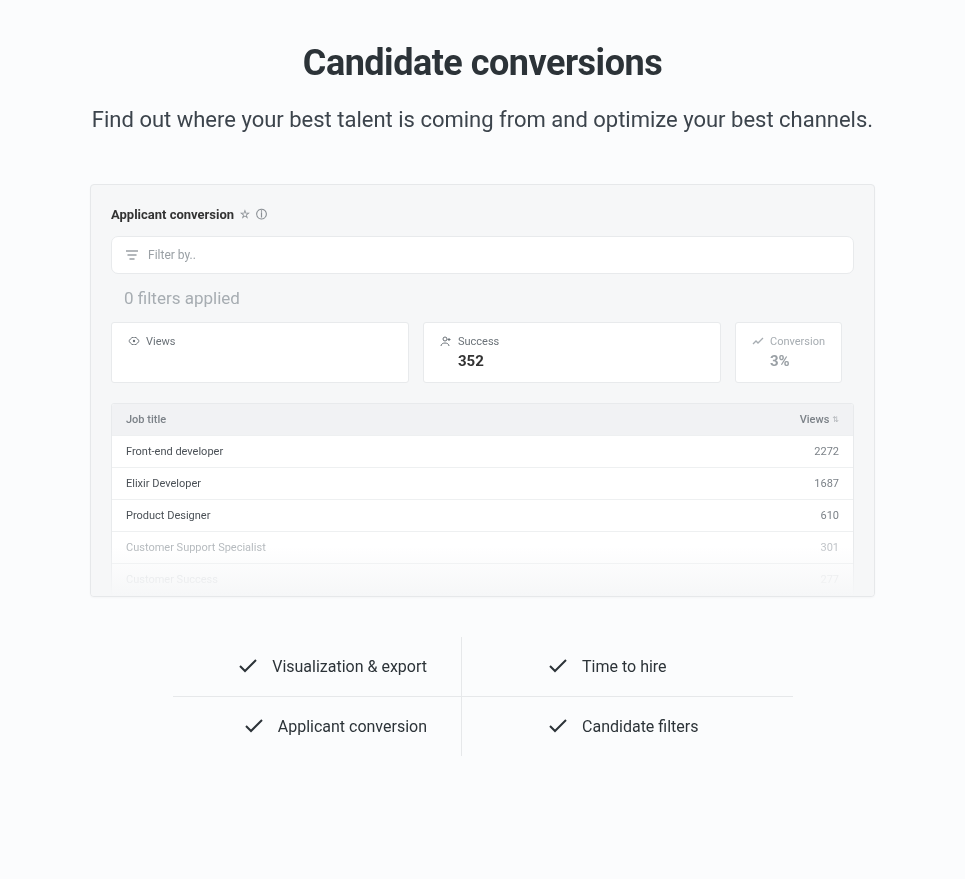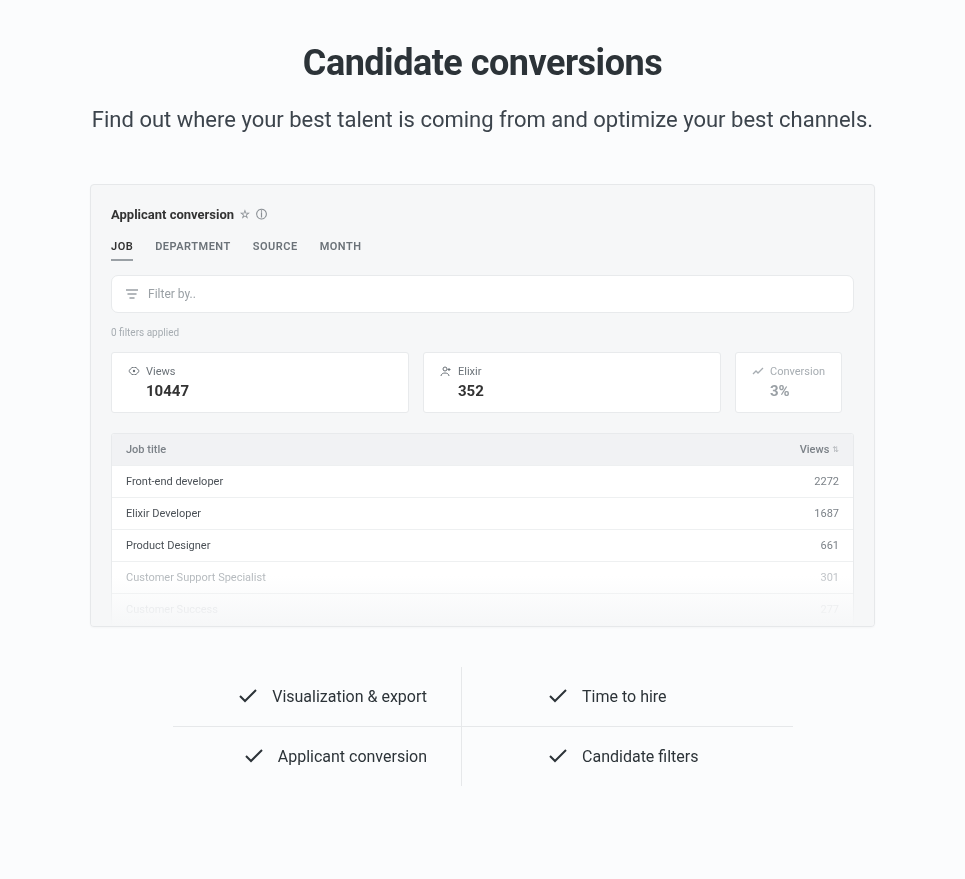--- a/index.html
+++ b/index.html
@@ -60,23 +60,24 @@
   border: 1px solid #e8eaec;
   border-radius: 7px;
   padding: 11px 14px;
   display: flex;
   align-items: center;
   gap: 10px;
   color: #9aa0a5;
   font-size: 12px;
 }
 .filters-applied {
-  font-size: 10px;
+  font-size: 17px;
   color: #a7adb2;
   margin-top: 14px;
+  margin-left: 13px;
 }
 .stats-row {
   display: flex;
   gap: 14px;
   margin-top: 14px;
 }
 .stat-card {
   background: #fff;
   border: 1px solid #e8eaec;
   border-radius: 3px;
@@ -163,26 +164,20 @@
   <p>Find out where your best talent is coming from and optimize your best channels.</p>
 </div>
 
 <div class="panel">
   <div class="panel-title">
     <span>Applicant conversion</span>
     <span class="ico">☆</span>
     <span class="ico">ⓘ</span>
   </div>
 
-  <div class="tabs">
-    <div class="tab active">JOB</div>
-    <div class="tab">DEPARTMENT</div>
-    <div class="tab">SOURCE</div>
-    <div class="tab">MONTH</div>
-  </div>
 
   <div class="filter-box">
     <span>
       <svg width="12" height="10" viewBox="0 0 12 10">
           <path d="M0 1h12M2 5h8M4 9h4" stroke="#9aa0a5" stroke-width="1.5" stroke-linecap="round"></path>
         </svg>
     </span>
     <span>Filter by..</span>
   </div>
 
@@ -192,32 +187,31 @@
     <div class="stat-card wide">
       <div class="stat-label">
         <span>
           <svg width="12" height="8" viewBox="0 0 12 8">
               <path d="M6 0C3 0 1 4 1 4s2 4 5 4 5-4 5-4-2-4-5-4z" fill="none" stroke="#6b7278" stroke-width="1"></path>
               <circle cx="6" cy="4" r="1.2" fill="#6b7278"></circle>
             </svg>
         </span>
         <span>Views</span>
       </div>
-      <div class="stat-value">10447</div>
     </div>
     <div class="stat-card wide">
       <div class="stat-label">
         <span>
           <svg width="12" height="10" viewBox="0 0 12 10">
               <circle cx="5" cy="3" r="2" fill="none" stroke="#6b7278"></circle>
               <path d="M1 10c0-2 2-3 4-3s4 1 4 3" fill="none" stroke="#6b7278"></path>
               <path d="M9 2v3M7.5 3.5h3" stroke="#6b7278"></path>
             </svg>
         </span>
-        <span>Elixir</span>
+        <span>Success</span>
       </div>
       <div class="stat-value">352</div>
     </div>
     <div class="stat-card narrow">
       <div class="stat-label">
         <span>
           <svg width="12" height="8" viewBox="0 0 12 8">
               <path d="M1 7l3-3 2 2 5-5" fill="none" stroke="#a7adb2" stroke-width="1.3"></path>
             </svg>
         </span>
@@ -238,21 +232,21 @@
     <div class="trow">
       <span>Front-end developer</span>
       <span class="col-right">2272</span>
     </div>
     <div class="trow">
       <span>Elixir Developer</span>
       <span class="col-right">1687</span>
     </div>
     <div class="trow">
       <span>Product Designer</span>
-      <span class="col-right">661</span>
+      <span class="col-right">610</span>
     </div>
     <div class="trow fade1">
       <span>Customer Support Specialist</span>
       <span class="col-right">301</span>
     </div>
     <div class="trow fade2">
       <span>Customer Success</span>
       <span class="col-right">277</span>
     </div>
   </div>

